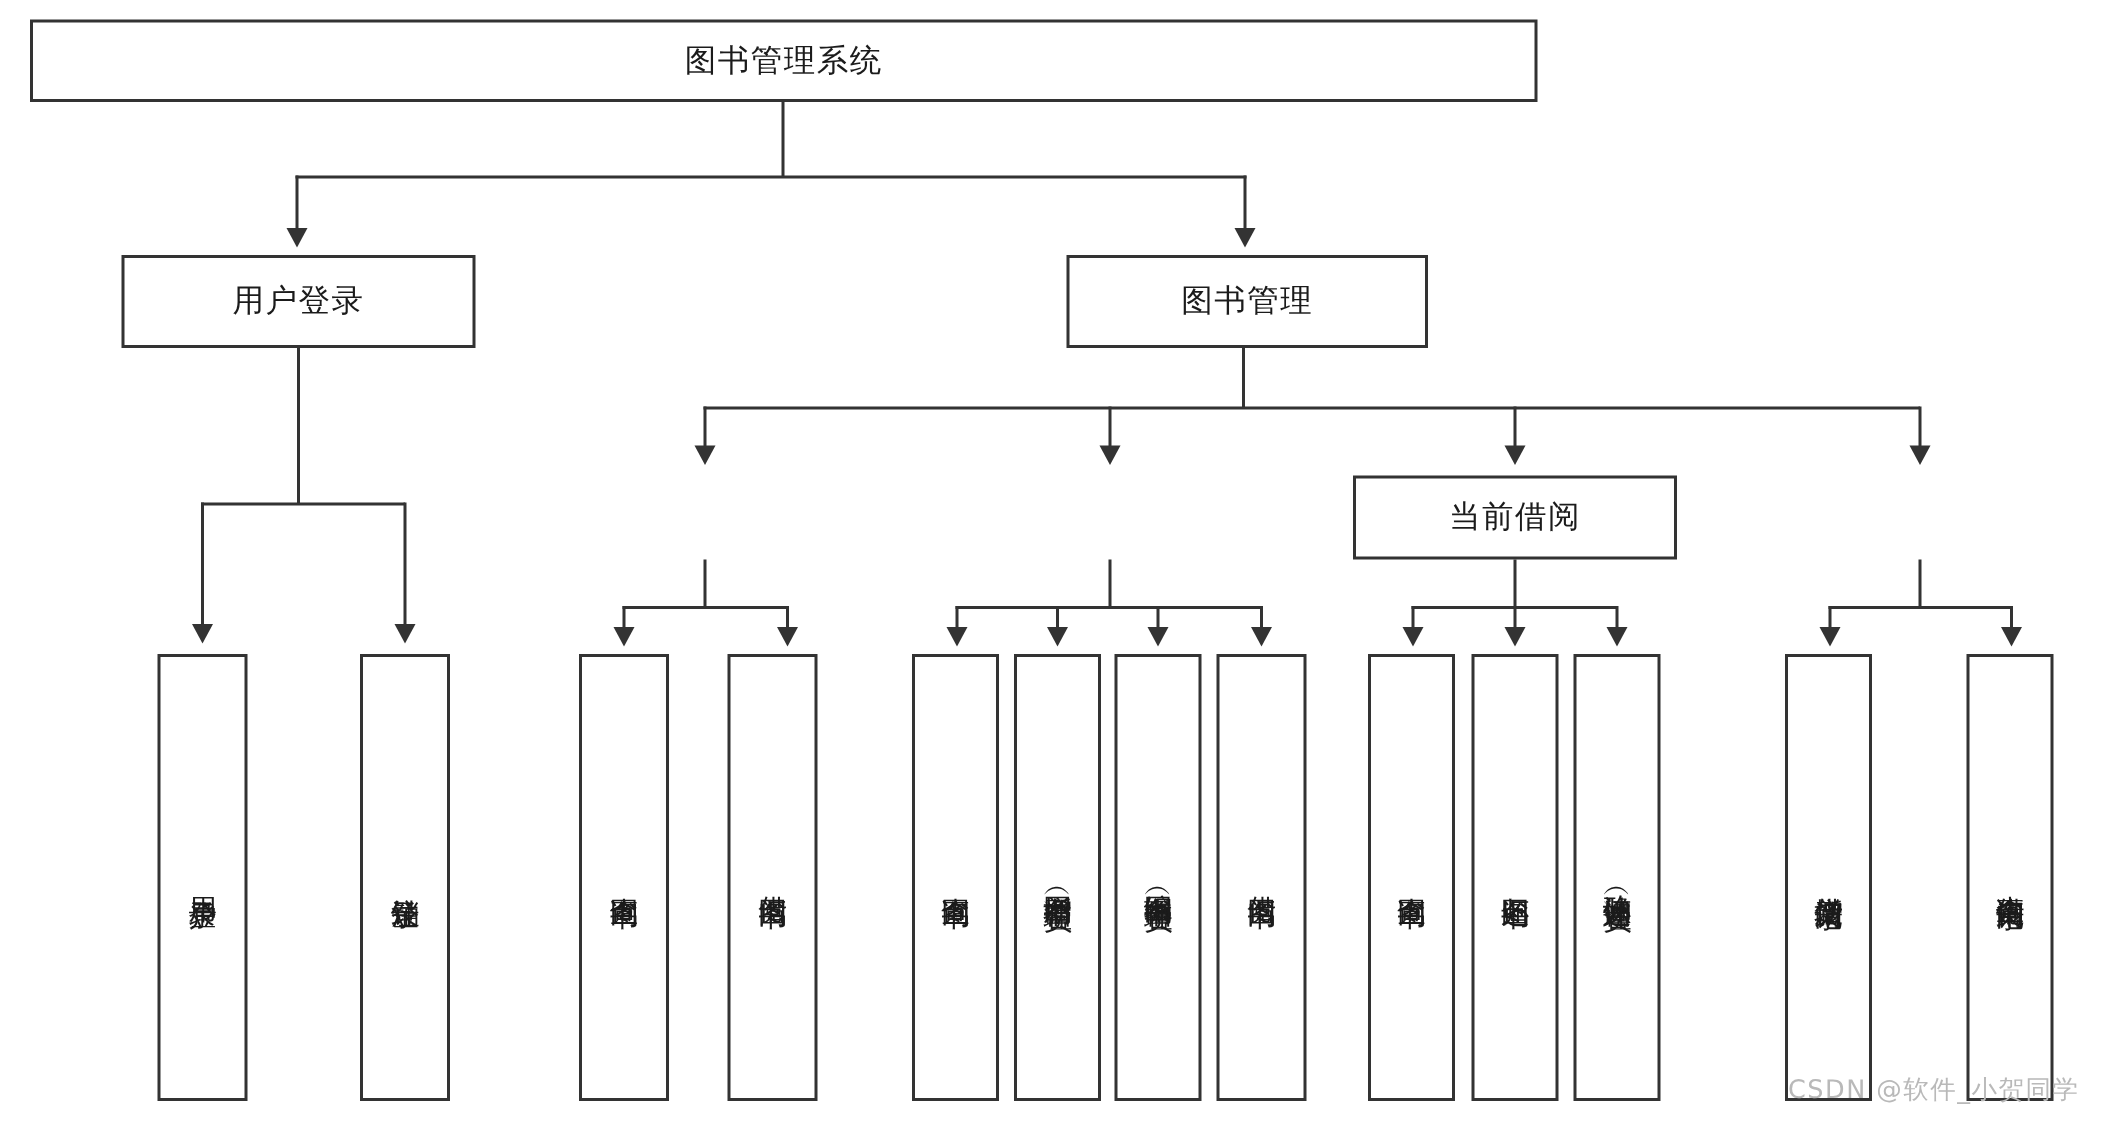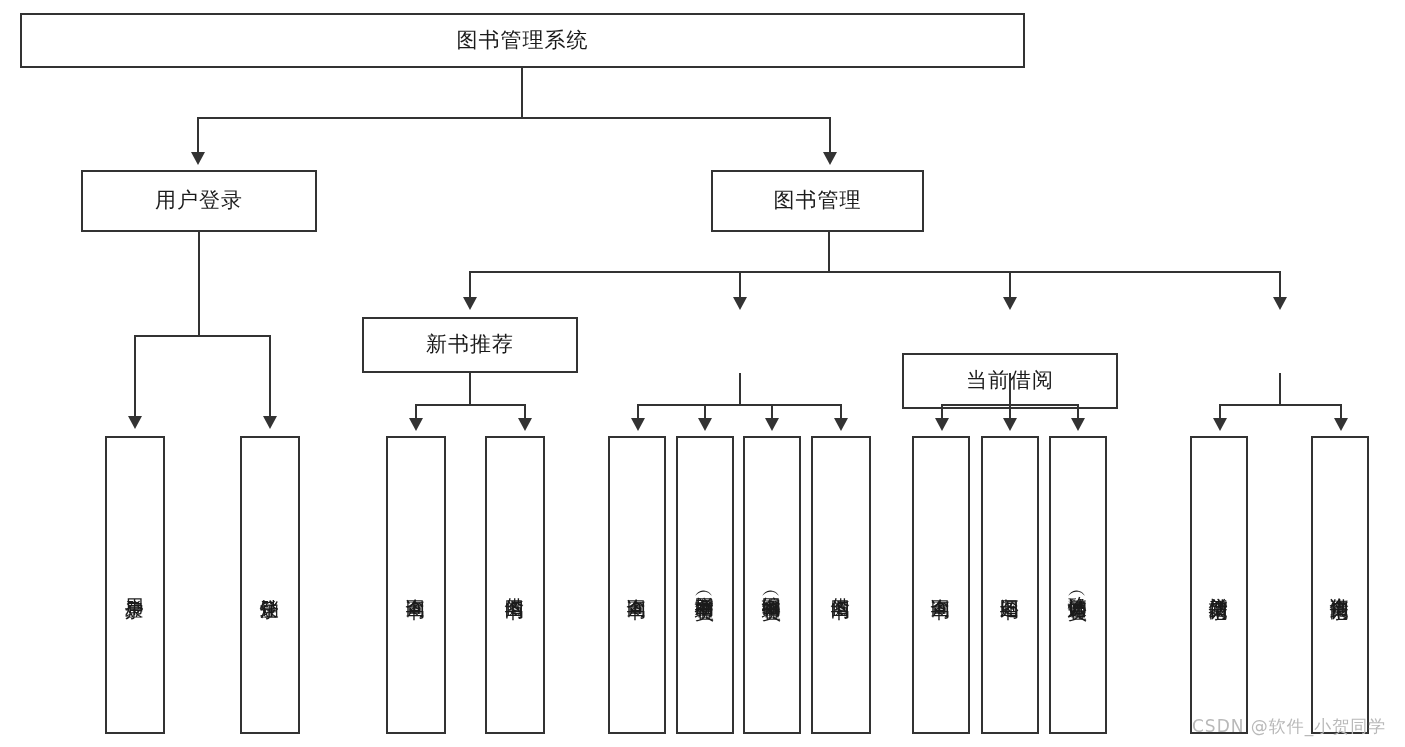--- a/index.html
+++ b/index.html
@@ -83,21 +83,21 @@
   <div class="ln h" style="left:197px;top:117px;width:634px;height:2px;"></div>
 
   <div class="ln v" style="left:197px;top:117px;width:2px;height:36px;"></div>
   <div class="arrow" style="left:191px;top:152px;"></div>
   <div class="ln v" style="left:829px;top:117px;width:2px;height:36px;"></div>
   <div class="arrow" style="left:823px;top:152px;"></div>
 
   <div class="node h" style="left:81px;top:170px;width:236px;height:62px;">
     <span>用户登录</span>
   </div>
-  <div class="node h" style="left:711px;top:170px;width:213px;height:62px;">
+  <div class="node h" style="left:711px;top:170px;width:241px;height:62px;">
     <span>图书管理</span>
   </div>
 
   <div class="ln v" style="left:198px;top:232px;width:2px;height:104px;"></div>
   <div class="ln h" style="left:134px;top:335px;width:136px;height:2px;"></div>
   <div class="ln v" style="left:134px;top:335px;width:2px;height:82px;"></div>
   <div class="arrow" style="left:128px;top:416px;"></div>
   <div class="ln v" style="left:269px;top:335px;width:2px;height:82px;"></div>
   <div class="arrow" style="left:263px;top:416px;"></div>
 
@@ -106,24 +106,21 @@
 
   <div class="ln v" style="left:469px;top:271px;width:2px;height:27px;"></div>
   <div class="arrow" style="left:463px;top:297px;"></div>
   <div class="ln v" style="left:739px;top:271px;width:2px;height:27px;"></div>
   <div class="arrow" style="left:733px;top:297px;"></div>
   <div class="ln v" style="left:1009px;top:271px;width:2px;height:27px;"></div>
   <div class="arrow" style="left:1003px;top:297px;"></div>
   <div class="ln v" style="left:1279px;top:271px;width:2px;height:27px;"></div>
   <div class="arrow" style="left:1273px;top:297px;"></div>
 
-  <div class="node h" style="left:362px;top:317px;width:216px;height:56px;">
-    <span>新书推荐</span>
-  </div>
-  <div class="node h" style="left:902px;top:317px;width:216px;height:56px;margin-top:36px;">
+  <div class="node h" style="left:902px;top:317px;width:216px;height:56px;">
     <span>当前借阅</span>
   </div>
 
   <div class="ln v" style="left:469px;top:373px;width:2px;height:32px;"></div>
   <div class="ln h" style="left:415px;top:404px;width:110px;height:2px;"></div>
   <div class="ln v" style="left:415px;top:404px;width:2px;height:15px;"></div>
   <div class="arrow" style="left:409px;top:418px;"></div>
   <div class="ln v" style="left:524px;top:404px;width:2px;height:15px;"></div>
   <div class="arrow" style="left:518px;top:418px;"></div>
 

